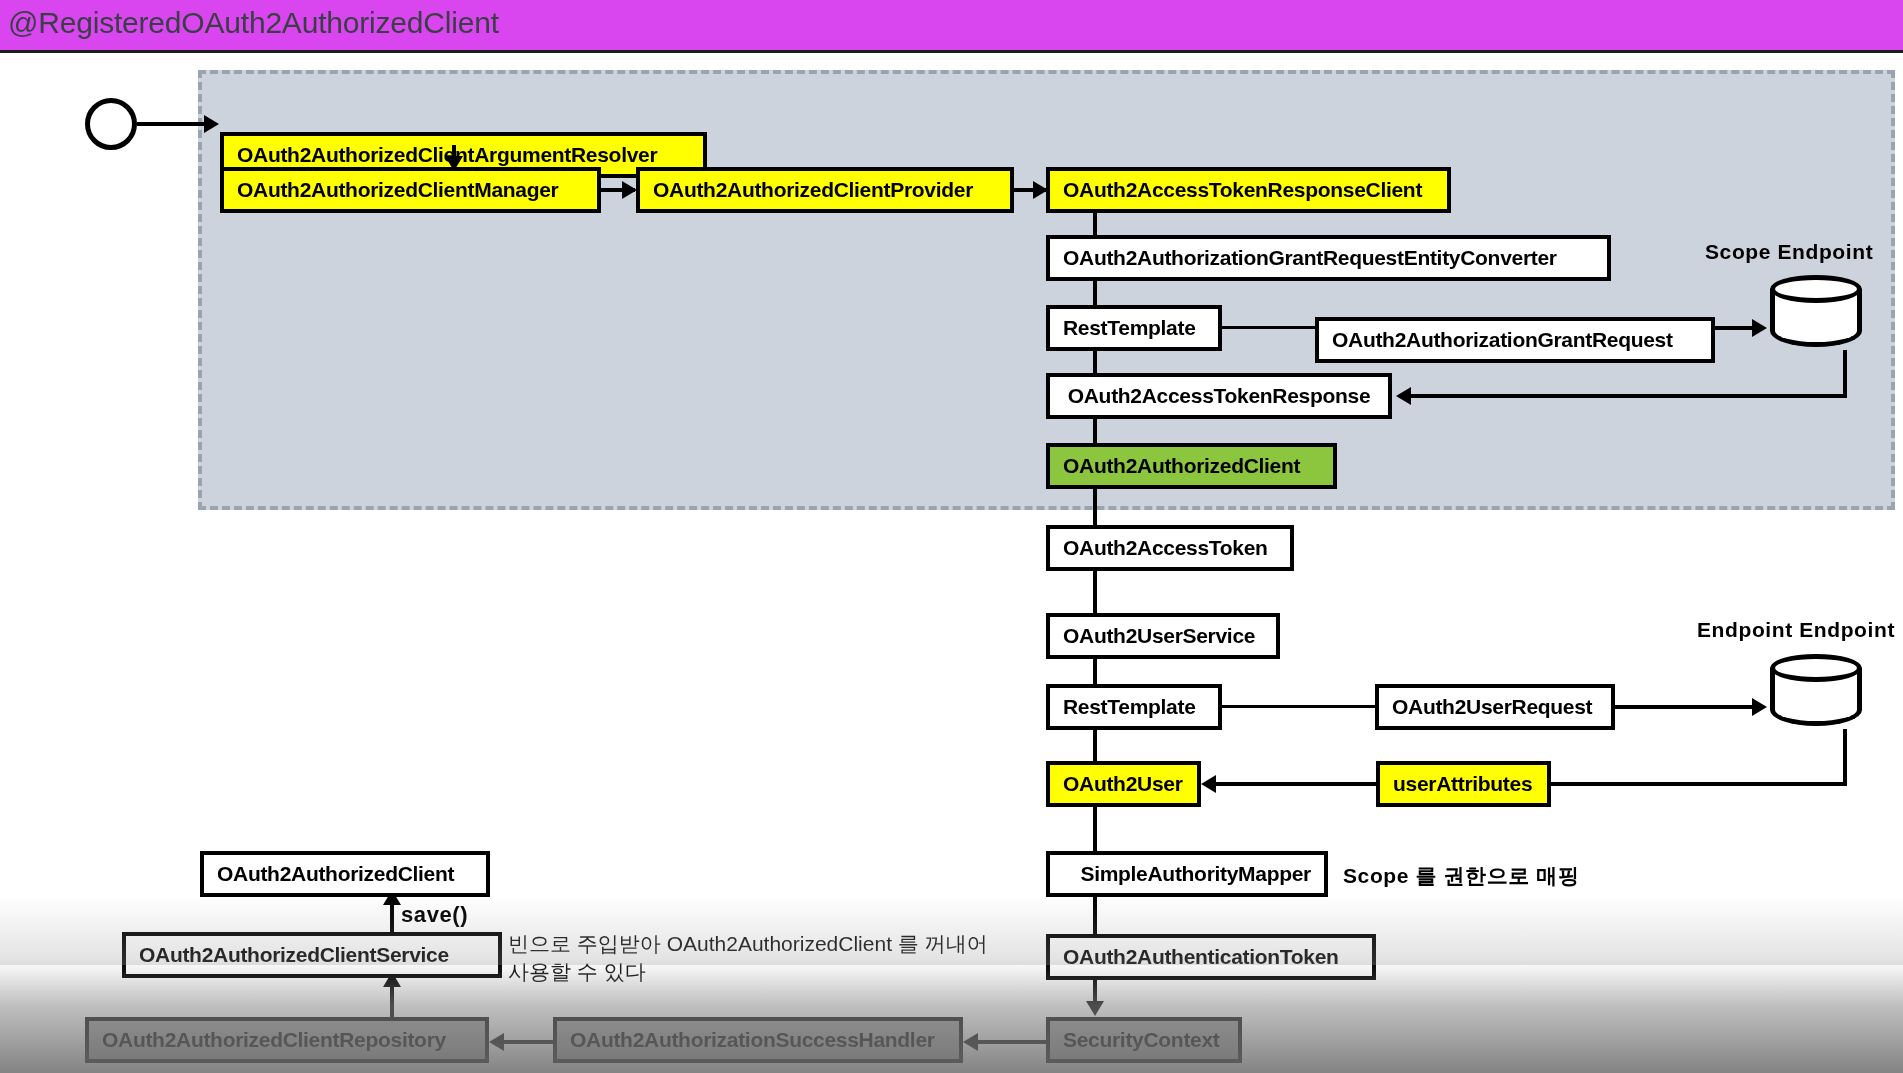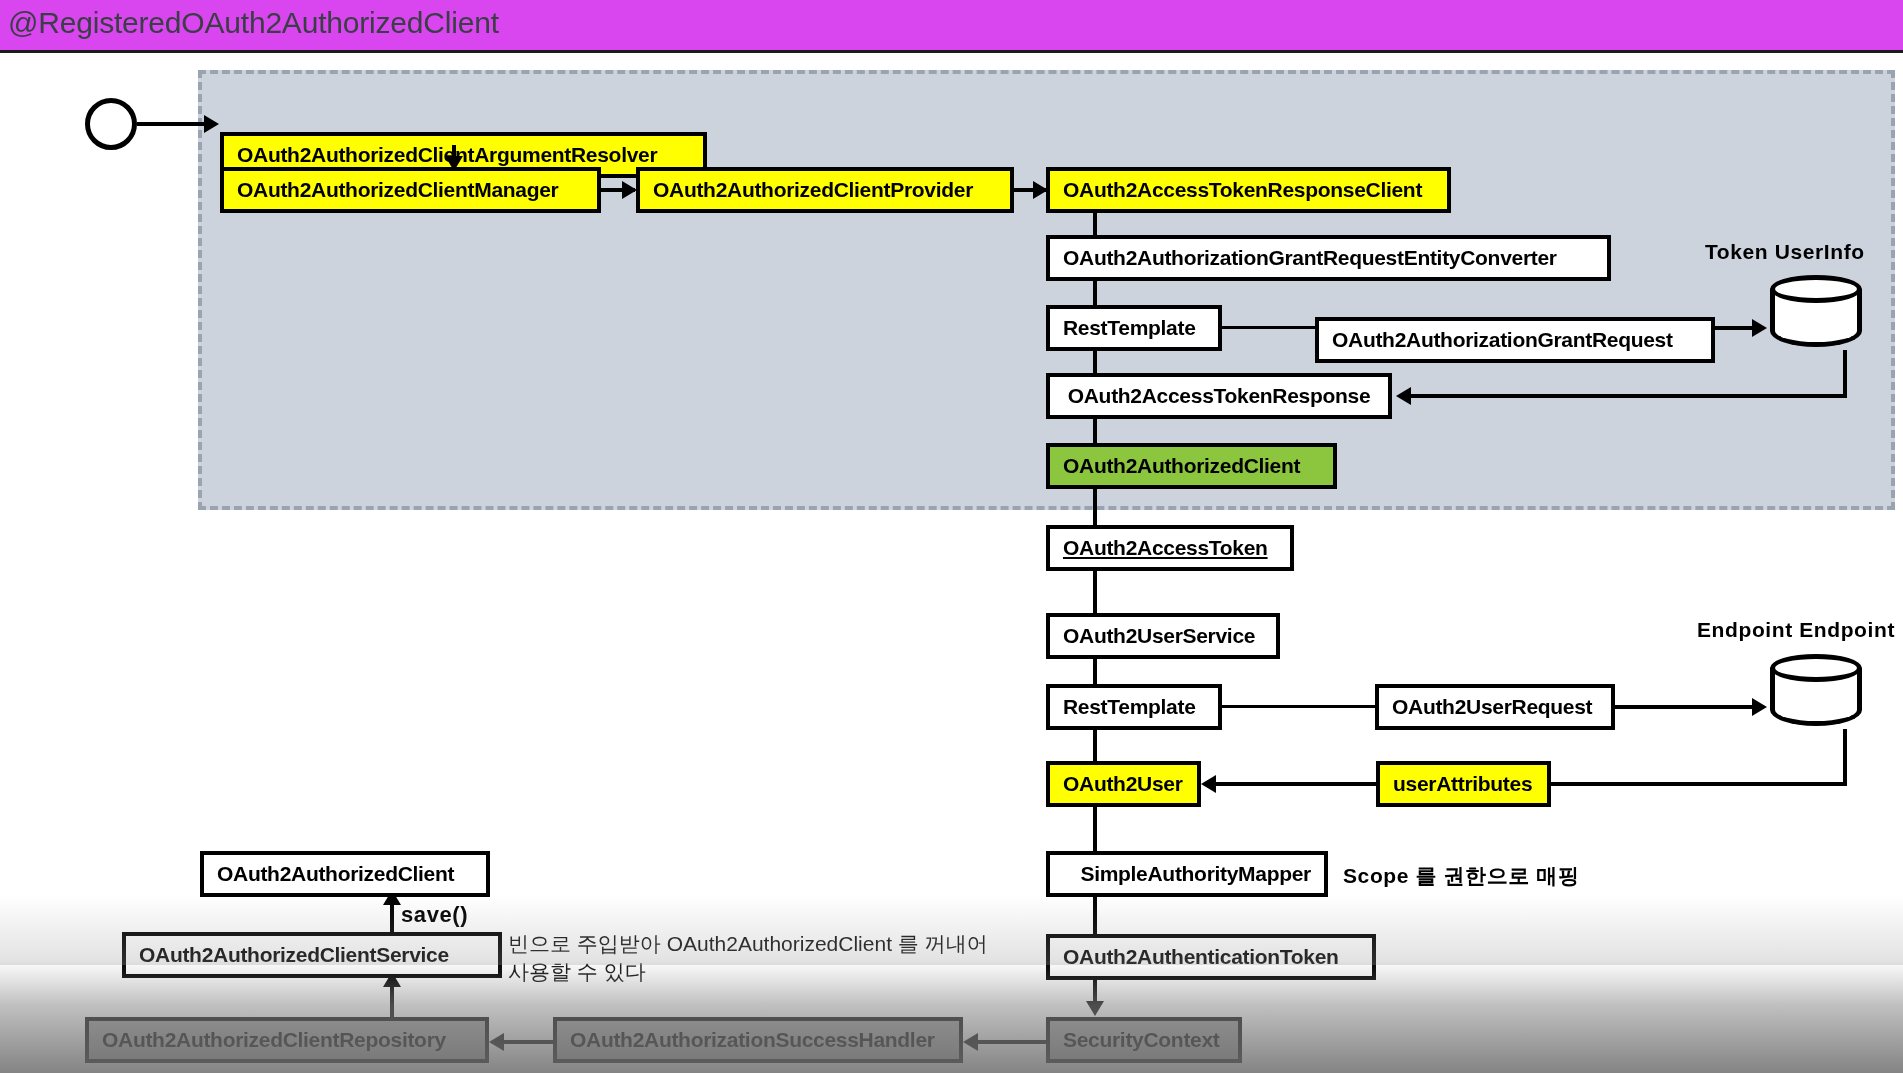--- a/index.html
+++ b/index.html
@@ -215,21 +215,21 @@
 
   <div class="hline" style="left:1222px; top:326px; width:93px; height:3px;"></div>
 
   <div class="node" style="left:1315px; top:317px; width:400px;">
     <span>OAuth2AuthorizationGrantRequest</span>
   </div>
 
   <div class="hline" style="left:1715px; top:326px; width:45px;"></div>
   <div class="arrow-r" style="left:1752px; top:319px;"></div>
 
-  <div class="endpoint-label" style="left:1705px; top:240px;">Token UserInfo</div>
+  <div class="endpoint-label" style="left:1705px; top:240px;">Scope Endpoint</div>
   <div class="cylinder" style="left:1770px; top:275px;">
     <div class="cyl-body"></div>
     <div class="cyl-top"></div>
   </div>
 
   <div class="vline" style="left:1843px; top:350px; height:48px;"></div>
   <div class="hline" style="left:1410px; top:394px; width:435px;"></div>
   <div class="arrow-l" style="left:1396px; top:387px;"></div>
 
   <div class="vline" style="left:1093px; top:351px; height:22px;"></div>
@@ -239,21 +239,21 @@
   </div>
 
   <div class="vline" style="left:1093px; top:419px; height:24px;"></div>
 
   <div class="node green" style="left:1046px; top:443px; width:291px;">
     <span>OAuth2AuthorizedClient</span>
   </div>
 
   <div class="vline" style="left:1093px; top:489px; height:36px;"></div>
 
-  <div class="node" style="left:1046px; top:525px; width:248px;text-decoration:underline;">
+  <div class="node" style="left:1046px; top:525px; width:248px;">
     <span>OAuth2AccessToken</span>
   </div>
 
   <div class="vline" style="left:1093px; top:571px; height:42px;"></div>
 
   <div class="node" style="left:1046px; top:613px; width:234px;">
     <span>OAuth2UserService</span>
   </div>
 
   <div class="vline" style="left:1093px; top:659px; height:25px;"></div>

